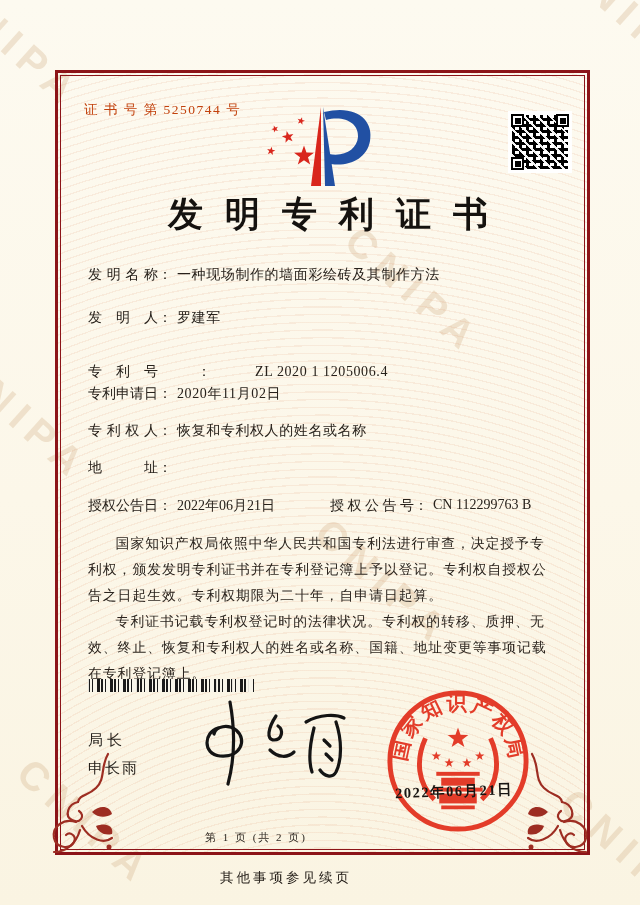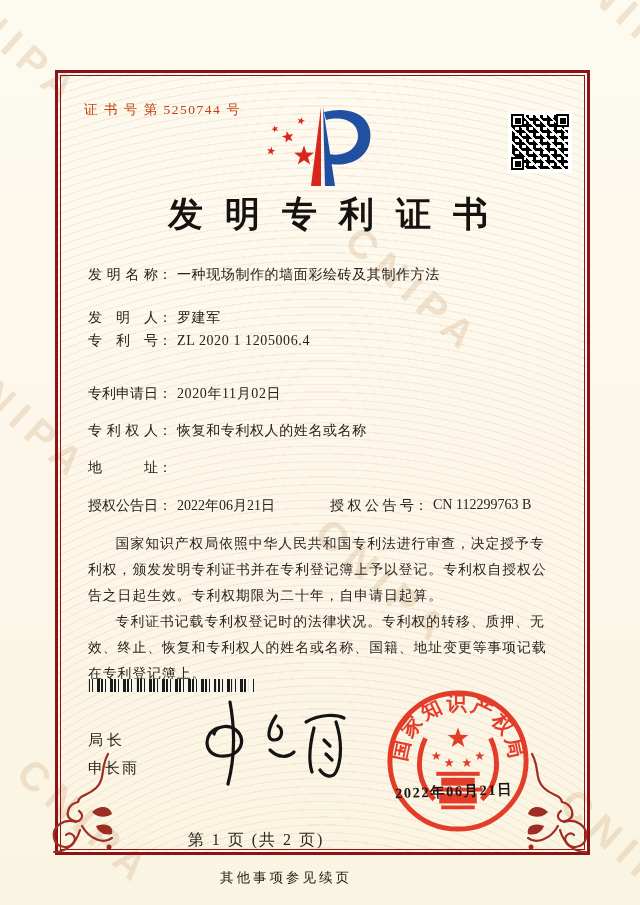--- a/index.html
+++ b/index.html
@@ -53,21 +53,21 @@
     letter-spacing:22px;text-indent:22px;margin-left:8px;
   }
   
   .row{
     position:absolute;z-index:5;left:88px;width:466px;display:flex;align-items:center;
     font-size:14px;color:#27211b;
   }
   .lab{flex:none;width:70px;text-align:justify;text-align-last:justify;letter-spacing:0;}
   .colon{flex:none;margin-right:5px;}
   .val{flex:1;letter-spacing:.6px;line-height:1.45;}
-  .row.r1{top:265px;} .row.r2{top:308px;} .row.r3{top:331px;} .row.r4{top:384px;}
+  .row.r1{top:265px;} .row.r2{top:308px;} .row.r3{top:362px;gap:39px;} .row.r4{top:384px;}
   .row.r5{top:421px;} .row.r6{top:459px;} .row.r7{top:497px;display:block;}
   .grp{display:flex;align-items:flex-start;}
   .grp2{position:absolute;left:242px;top:0;display:flex;align-items:flex-start;}
   .grp2 .lab{width:84px;}
   
   .paras{
     position:absolute;z-index:5;left:88px;top:531px;width:466px;
     font-size:13.8px;line-height:1.88;letter-spacing:1px;color:#2b241e;
   }
   .paras p{margin:0;text-indent:2em;}
@@ -89,21 +89,21 @@
     font-size:14.5px;font-weight:bold;color:#181512;letter-spacing:1.5px;
     transform:rotate(-2deg);white-space:nowrap;
   }
   
   .flourish{position:absolute;z-index:4;width:70px;height:105px;}
   .fl-left{left:46px;top:752px;}
   .fl-right{left:524px;top:752px;transform:scaleX(-1);}
   
   .page-info{
     position:absolute;z-index:5;left:0;top:830px;width:512px;text-align:center;
-    font-size:16px;letter-spacing:2px;color:#2c2620;
+    font-size:11px;letter-spacing:2px;color:#2c2620;
   }
   .cont-note{
     position:absolute;z-index:5;left:0;top:869px;width:572px;text-align:center;
     font-size:13.5px;letter-spacing:3px;color:#26201a;
   }
 </style>
 </head>
 <body>
 
 <div class="wm" style="left:-70px;top:22px">CNIPA</div>

